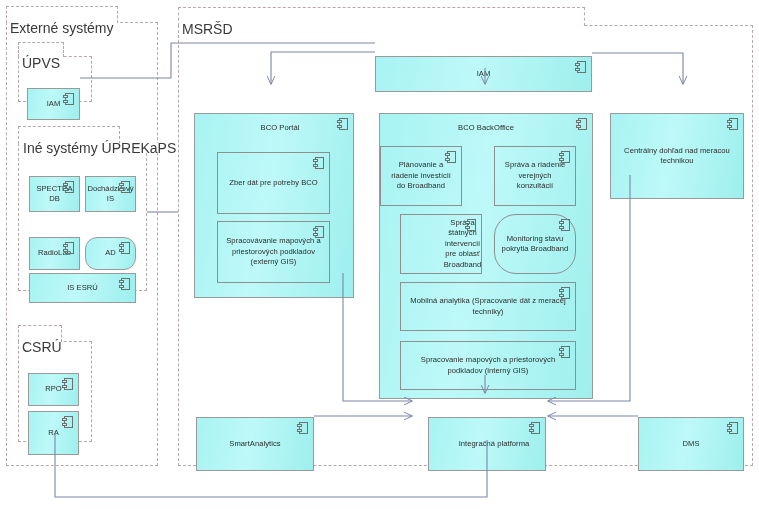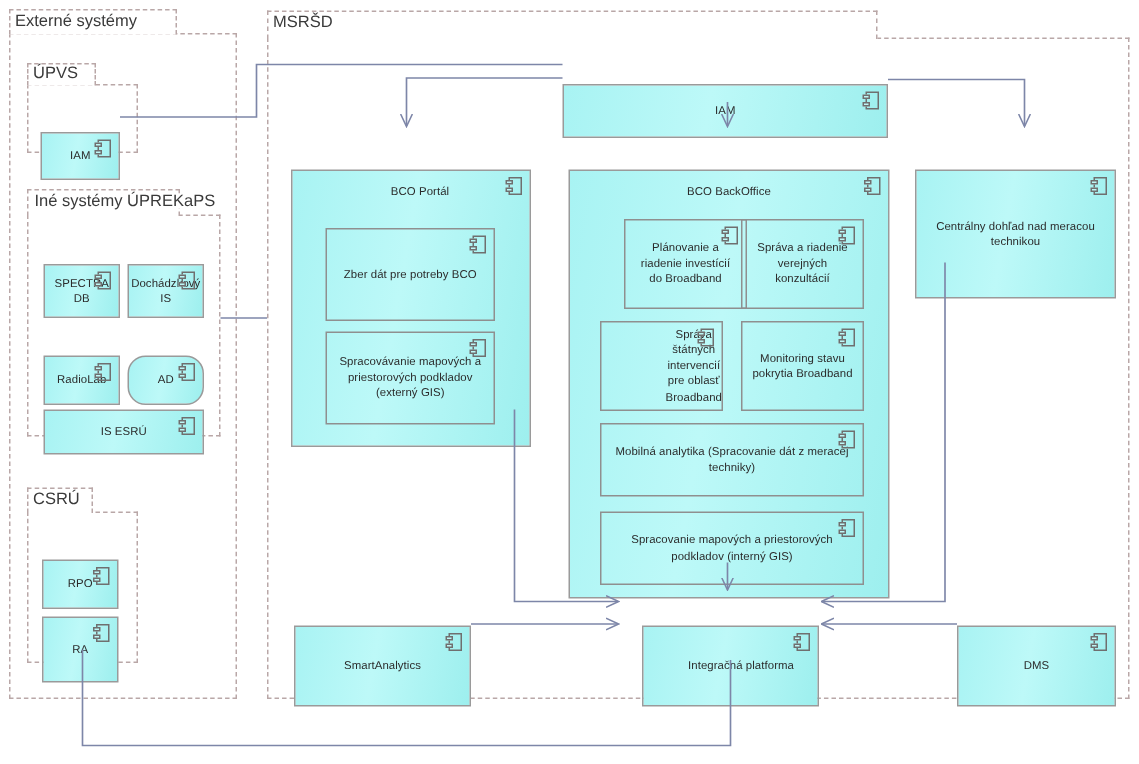--- a/index.html
+++ b/index.html
@@ -24,27 +24,28 @@
   
   .frame{
     position:absolute;
     border:1px dashed #b9a7a7;
     background:transparent;
     box-sizing:border-box;
     z-index:1;
   }
   .frame-label{
     position:absolute;
-    font-size:11px;
+    font-size:14px;
     color:#3a3a3a;
     line-height:10px;
     white-space:nowrap;
     z-index:3;
     background:#ffffff;
     padding:0 1px;
+    margin-top:14px;
   }
   .frame-title-strip{
     position:absolute;
     border:1px dashed #b9a7a7;
     border-bottom:none;
     box-sizing:border-box;
     background:#ffffff;
     z-index:2;
   }
   
@@ -274,21 +275,21 @@
 
   <div class="cmp container" style="left:379px; top:89px; width:214px; height:286px;">
     <span class="uml-icon">
       <span class="body"></span>
         <span class="tab t1"></span>
         <span class="tab t2"></span>
     </span>
     <span class="cmp-label">BCO BackOffice</span>
   </div>
 
-  <div class="cmp inner" style="left:416px; top:122px; width:82px; height:60px;">
+  <div class="cmp inner" style="left:380px; top:122px; width:82px; height:60px;">
     <span class="uml-icon">
       <span class="body"></span>
         <span class="tab t1"></span>
         <span class="tab t2"></span>
     </span>
     <span class="cmp-label">Plánovanie a riadenie investícií do Broadband</span>
   </div>
 
   <div class="cmp inner" style="left:494px; top:122px; width:82px; height:60px;">
     <span class="uml-icon">
@@ -301,21 +302,21 @@
 
   <div class="cmp inner" style="left:400px; top:190px; width:82px; height:60px;padding-left:43px;">
     <span class="uml-icon">
       <span class="body"></span>
         <span class="tab t1"></span>
         <span class="tab t2"></span>
     </span>
     <span class="cmp-label">Správa štátnych intervencií pre oblasť Broadband</span>
   </div>
 
-  <div class="cmp inner" style="left:494px; top:190px; width:82px; height:60px;">
+  <div class="cmp inner" style="left:494px; top:190px; width:82px; height:60px;border-radius:22px;">
     <span class="uml-icon">
       <span class="body"></span>
         <span class="tab t1"></span>
         <span class="tab t2"></span>
     </span>
     <span class="cmp-label">Monitoring stavu pokrytia Broadband</span>
   </div>
 
   <div class="cmp inner" style="left:400px; top:258px; width:176px; height:49px;">
     <span class="uml-icon">

